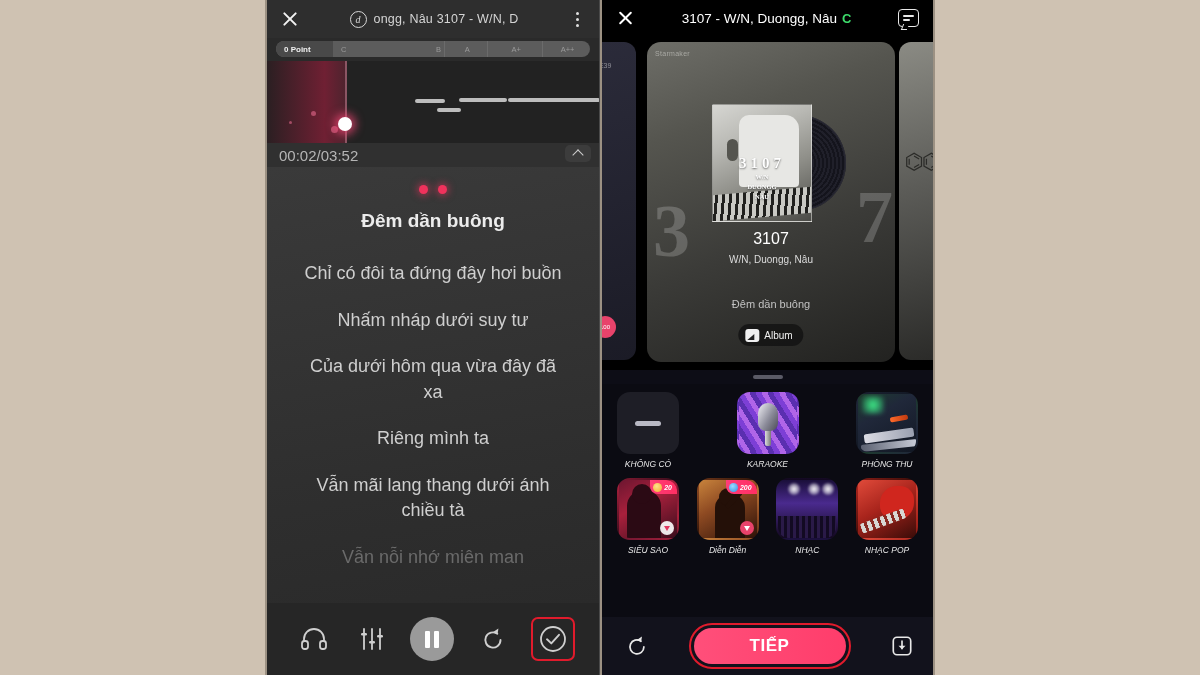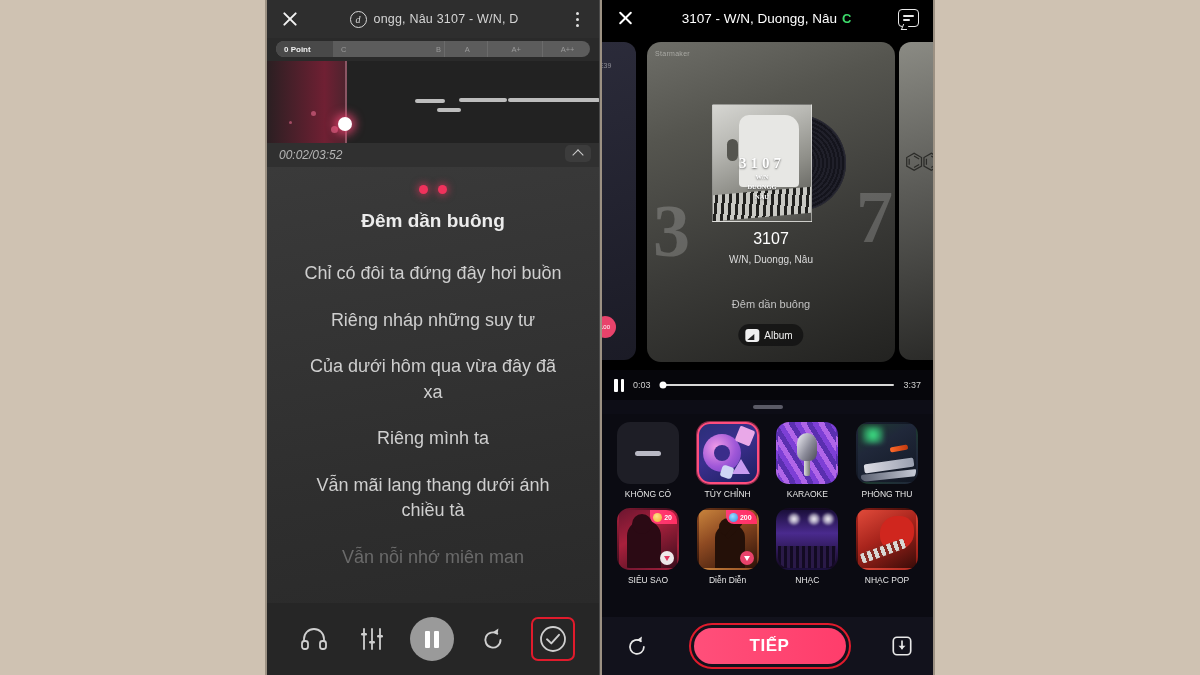--- a/index.html
+++ b/index.html
@@ -83,21 +83,21 @@
     position: absolute; left: 71px; top: 56px; width: 14px; height: 14px;
     border-radius: 50%; background: #ffffff;
     box-shadow: 0 0 9px 4px rgba(255,70,120,.65);
   }
   .ph-spark { position: absolute; border-radius: 50%; background: rgba(255,120,160,.5); }
   .note { position: absolute; height: 4px; background: #bdbdbd; border-radius: 2px; }
   .time-row {
     position: relative; height: 24px; background: #303030;
     display: flex; align-items: center; padding: 0 12px;
   }
-  .time-txt { font-size: 12px; color: #b5b5b5; font-style: italic; }
+  .time-txt { font-size: 15px; color: #b5b5b5; }
   .chev-btn {
     position: absolute; right: 8px; top: 2px; width: 26px; height: 17px;
     background: #3c3c3c; border-radius: 5px; display: flex;
     align-items: center; justify-content: center; cursor: pointer;
   }
   .chev-btn::after {
     content: ""; width: 7px; height: 7px; border-left: 1.5px solid #cfcfcf;
     border-top: 1.5px solid #cfcfcf; transform: rotate(45deg); margin-top: 3px;
   }
 
@@ -275,21 +275,21 @@
   .pb-track { flex: 1; height: 2px; background: #d8d8d8; position: relative; border-radius: 1px; cursor: pointer; }
   .pb-knob {
     position: absolute; left: 1.5%; top: 50%; transform: translate(-50%,-50%);
     width: 7px; height: 7px; border-radius: 50%; background: #fff;
   }
   .drag-handle-wrap { height: 14px; background: #0d0d16; display: flex; align-items: center; justify-content: center; }
   .drag-handle { width: 30px; height: 4px; border-radius: 2px; background: #5a5a66; }
 
   
   .fx-area { background: #0b0b12; padding: 8px 12px 4px; }
-  .fx-row { display: flex; justify-content: space-between; margin-bottom: 9px; }
+  .fx-row { display: flex; justify-content: space-between; margin-bottom: 9px; font-style: italic; }
   .fx-item { width: 68px; display: flex; flex-direction: column; align-items: center; cursor: pointer; }
   .fx-tile {
     width: 62px; height: 62px; border-radius: 13px; position: relative; overflow: hidden;
     border: 2px solid transparent;
   }
   .fx-item.selected .fx-tile { border-color: #ff4d7d; box-shadow: 0 0 0 1px rgba(255,77,125,.5); }
   .fx-label { font-size: 8.5px; color: #e6e6e6; margin-top: 5px; text-align: center; white-space: nowrap; }
   .t-none { background: #1e1e26; display: flex; align-items: center; justify-content: center; }
   .t-none::after { content: ""; width: 26px; height: 5px; border-radius: 3px; background: #b9b9c4; }
   .t-custom { background: linear-gradient(150deg, #2a2f78 0%, #3b2f8e 45%, #1d2060 100%); }
@@ -465,21 +465,21 @@
       <div class="chev-btn"></div>
     </div>
 
     <div class="lyrics-wrap">
       <div class="rec-dots">
           <i></i>
           <i></i>
         </div>
       <div class="lyric-line title">Đêm dần buông</div>
       <div class="lyric-line">Chỉ có đôi ta đứng đây hơi buồn</div>
-      <div class="lyric-line">Riêng nháp những suy tư</div>
+      <div class="lyric-line">Nhấm nháp dưới suy tư</div>
       <div class="lyric-line">Của dưới hôm qua vừa đây đã xa</div>
       <div class="lyric-line">Riêng mình ta</div>
       <div class="lyric-line">Vẫn mãi lang thang dưới ánh chiều tà</div>
       <div class="lyric-line faded">Vẫn nỗi nhớ miên man</div>
     </div>
 
     <div class="lp-controls">
       <div class="ctrl">
         <svg width="26" height="22" viewBox="0 0 26 22">
           <path d="M3 14 V11 a10 10 0 0 1 20 0 v3" fill="none" stroke="#cfcfcf" stroke-width="1.8"></path>
@@ -569,50 +569,30 @@
         <div class="mc-artist">W/N, Duongg, Nâu</div>
         <div class="mc-lyric">Đêm dần buông</div>
 
         <div class="album-pill">
           <span class="album-ic"></span>
           <span class="album-txt">Album</span>
         </div>
       </div>
     </div>
 
-    <div class="player-bar">
-      <div class="pb-pause">
-        <i></i>
-          <i></i>
-      </div>
-      <span class="pb-time">0:03</span>
-      <div class="pb-track">
-        <div class="pb-knob"></div>
-      </div>
-      <span class="pb-time">3:37</span>
-    </div>
 
     <div class="drag-handle-wrap">
       <div class="drag-handle"></div>
     </div>
 
     <div class="fx-area">
       <div class="fx-row">
         <div class="fx-item">
           <div class="fx-tile t-none"></div>
           <span class="fx-label">KHÔNG CÓ</span>
-        </div>
-        <div class="fx-item selected">
-          <div class="fx-tile t-custom">
-            <span class="blob1"></span>
-            <span class="sh1"></span>
-            <span class="sh2"></span>
-            <span class="sh3"></span>
-          </div>
-          <span class="fx-label">TÙY CHỈNH</span>
         </div>
         <div class="fx-item">
           <div class="fx-tile t-karaoke">
             <span class="stem"></span>
             <span class="mic"></span>
           </div>
           <span class="fx-label">KARAOKE</span>
         </div>
         <div class="fx-item">
           <div class="fx-tile t-studio">

